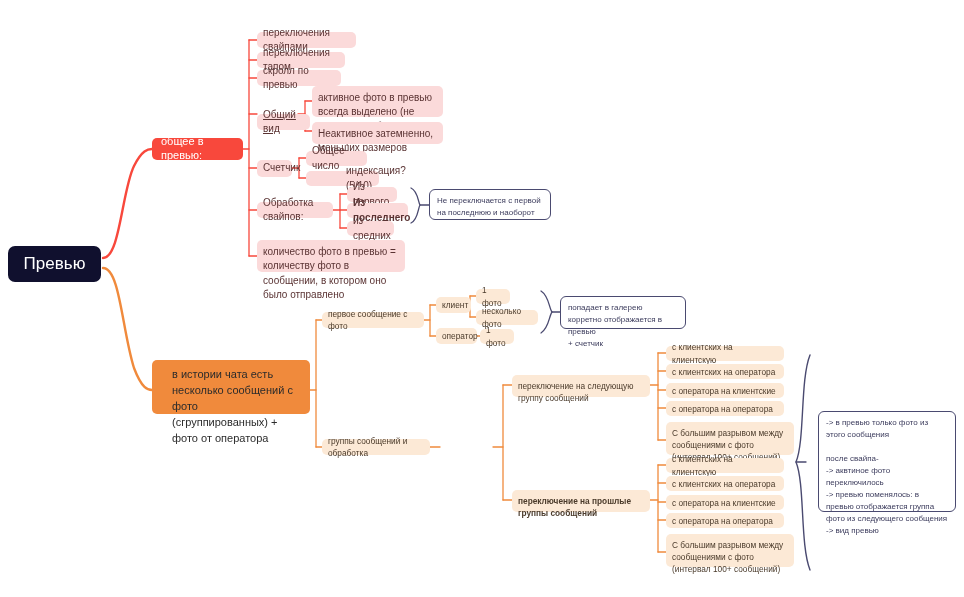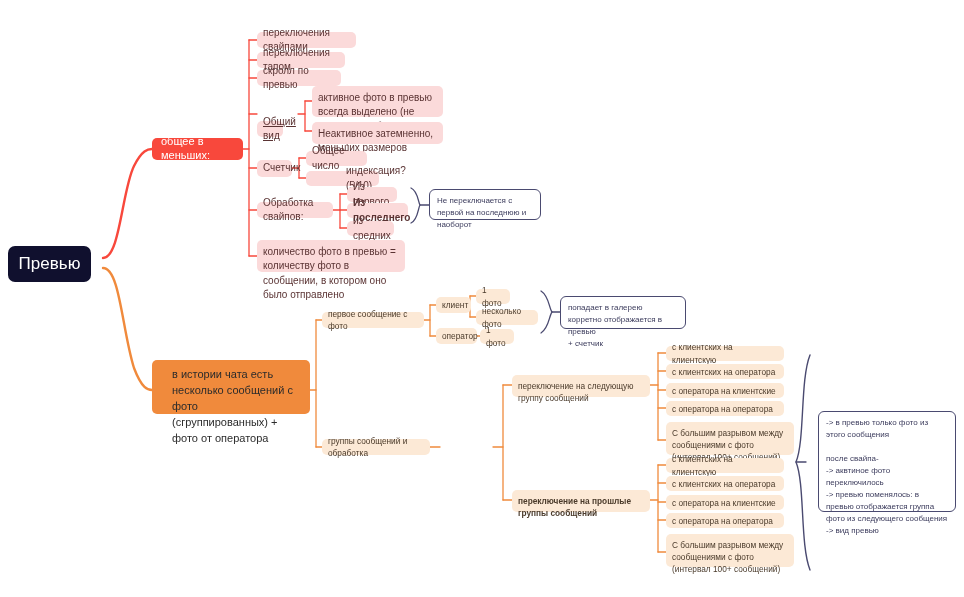--- a/index.html
+++ b/index.html
@@ -169,41 +169,41 @@
       <path d="M658,483 L666,483" stroke="#f08a3c" stroke-width="1.3"></path>
       <path d="M658,502 L666,502" stroke="#f08a3c" stroke-width="1.3"></path>
       <path d="M658,520 L666,520" stroke="#f08a3c" stroke-width="1.3"></path>
       <path d="M658,552 L666,552" stroke="#f08a3c" stroke-width="1.3"></path>
 
       <path d="M810,355 C800,380 805,440 796,462 C805,484 800,545 810,570" stroke="#4a4a70" stroke-width="1.4"></path>
       <path d="M796,462 L806,462" stroke="#4a4a70" stroke-width="1.3"></path>
     </g>
   </svg>
 
-  <div class="node n-root" style="left:8px; top:246px; width:83px; height:36px;">
+  <div class="node n-root" style="left:8px; top:246px; width:93px; height:36px;">
     <span>Превью</span>
   </div>
 
   <div class="node n-red-main" style="left:152px; top:138px; width:91px; height:22px;">
-    <span>общее в меньших:</span>
+    <span>общее в превью:</span>
   </div>
 
   <div class="node n-red mid" style="left:257px; top:32px; width:99px; height:16px;">
     <span>переключения свайпами</span>
   </div>
 
   <div class="node n-red mid" style="left:257px; top:52px; width:88px; height:16px;">
     <span>переключения тапом</span>
   </div>
 
   <div class="node n-red mid" style="left:257px; top:70px; width:84px; height:16px;">
     <span>скролл по превью</span>
   </div>
 
-  <div class="node n-red mid" style="left:257px; top:121px; width:26px; height:16px;text-decoration:underline;">
+  <div class="node n-red mid" style="left:257px; top:114px; width:53px; height:16px;text-decoration:underline;">
     <span>Общий вид</span>
   </div>
 
   <div class="node n-red" style="left:312px; top:86px; width:131px; height:31px;">
     <span>активное фото в превью всегда выделено (не затемнено), больших размеров</span>
   </div>
 
   <div class="node n-red" style="left:312px; top:122px; width:131px; height:22px;">
     <span>Неактивное затемненно, меньших размеров</span>
   </div>
@@ -229,21 +229,21 @@
   </div>
 
   <div class="node n-red mid" style="left:347px; top:203px; width:61px; height:15px;font-weight:bold;">
     <span>Из последнего</span>
   </div>
 
   <div class="node n-red mid" style="left:347px; top:221px; width:47px; height:15px;">
     <span>из средних</span>
   </div>
 
-  <div class="node n-note" style="left:429px; top:189px; width:112px; height:31px;">
+  <div class="node n-note" style="left:429px; top:189px; width:122px; height:31px;">
     <span>Не переключается с первой на последнюю  и наоборот</span>
   </div>
 
   <div class="node n-red" style="left:257px; top:240px; width:148px; height:32px;">
     <span>количество фото в превью = количеству фото в сообщении, в котором оно было отправлено</span>
   </div>
 
   <div class="node n-orange-main" style="left:152px; top:360px; width:158px; height:54px;padding-left:20px;">
     <span>в истории чата есть несколько сообщений с фото
  (сгруппированных) + фото от оператора</span>

